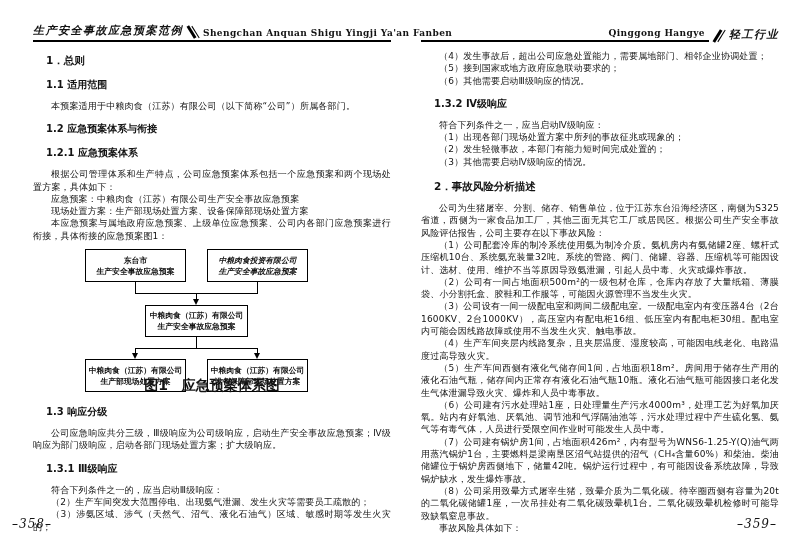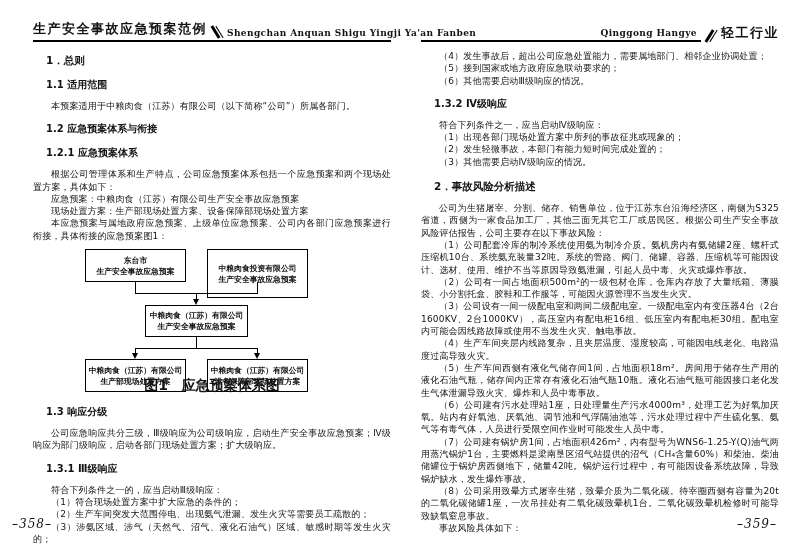--- a/index.html
+++ b/index.html
@@ -6,22 +6,22 @@
   html,body { width:793px; height:557px; background:#ffffff; overflow:hidden; }
   .doc { position:relative; width:793px; height:557px; background:#fff;
          font-family:"DejaVu Sans", sans-serif; color:#131313; }
   .page { position:absolute; top:0; width:358px; }
   .page-left  { left:33px; }
   .page-right { left:421px; }
 
   
   .hdr { margin-top:26px; display:flex; align-items:flex-end; height:16px; }
   .hdr-left  { border-bottom:2px solid #000; padding-bottom:2px; }
-  .hdr-cn { font-family:"DejaVu Serif", serif; font-weight:bold;
-            font-size:13px; letter-spacing:1.5px; white-space:nowrap; }
+  .hdr-cn { font-family:"DejaVu Serif", serif; font-style:italic; font-weight:bold;
+            font-size:11px; letter-spacing:1.5px; white-space:nowrap; }
   .hdr-py { font-family:"DejaVu Serif", serif; font-weight:bold; font-size:9px;
             letter-spacing:0.4px; white-space:nowrap; }
   .orn { position:relative; width:14px; height:13px; flex:0 0 auto; margin:0 3px; }
   .orn .bar { position:absolute; top:0; background:#000; height:14px; }
   .orn-back .b1 { left:4px; width:3px; transform:rotate(-32deg); }
   .orn-back .b2 { left:9px; width:1.2px; transform:rotate(-32deg); }
   .orn-fwd .b1 { left:4px; width:3px; transform:rotate(32deg); }
   .orn-fwd .b2 { left:9px; width:1.2px; transform:rotate(32deg); }
   .hdr-rule { flex:1; display:flex; justify-content:flex-end; align-items:flex-end;
               border-bottom:2px solid #000; padding:0 4px 2px 0; }
@@ -75,21 +75,21 @@
     <div class="p p-first">根据公司管理体系和生产特点，公司应急预案体系包括一个应急预案和两个现场处置方案，具体如下：</div>
     <div class="p">应急预案：中粮肉食（江苏）有限公司生产安全事故应急预案</div>
     <div class="p">现场处置方案：生产部现场处置方案、设备保障部现场处置方案</div>
     <div class="p">本应急预案与属地政府应急预案、上级单位应急预案、公司内各部门应急预案进行衔接，具体衔接的应急预案图1：</div>
 
     <div class="diagram">
       <div class="dbox" style="left:52px; top:2px; width:101px; height:33px;">
         <span>东台市</span>
         <span>生产安全事故应急预案</span>
       </div>
-      <div class="dbox" style="left:174px; top:2px; width:101px; height:49px;">
+      <div class="dbox" style="left:174px; top:2px; width:101px; height:33px;font-style:italic;">
         <span>中粮肉食投资有限公司</span>
         <span>生产安全事故应急预案</span>
       </div>
       <div class="dbox" style="left:112px; top:58px; width:103px; height:32px;">
         <span>中粮肉食（江苏）有限公司</span>
         <span>生产安全事故应急预案</span>
       </div>
       <div class="dbox" style="left:52px; top:112px; width:101px; height:33px;">
         <span>中粮肉食（江苏）有限公司</span>
         <span>生产部现场处置方案</span>
@@ -112,21 +112,20 @@
       <div class="darrow" style="left:99px; top:106px;"></div>
       <div class="darrow" style="left:221px; top:106px;"></div>
 
       <div class="dcaption">图1　应急预案体系图</div>
     </div>
 
     <div class="h2">1.3 响应分级</div>
     <div class="p p-first">公司应急响应共分三级，Ⅲ级响应为公司级响应，启动生产安全事故应急预案；Ⅳ级响应为部门级响应，启动各部门现场处置方案；扩大级响应。</div>
     <div class="h2">1.3.1 Ⅲ级响应</div>
     <div class="p p-first">符合下列条件之一的，应当启动Ⅲ级响应：</div>
-    <div class="p">（1）符合现场处置方案中扩大应急的条件的；</div>
     <div class="p">（2）生产车间突发大范围停电、出现氨气泄漏、发生火灾等需要员工疏散的；</div>
     <div class="p">（3）涉氨区域、涉气（天然气、沼气、液化石油气）区域、敏感时期等发生火灾的；</div>
   </div>
 
   <div class="page page-right">
 
     <div class="hdr">
       <span class="hdr-rule">
         <span class="hdr-py">Qinggong Hangye</span>
       </span>

